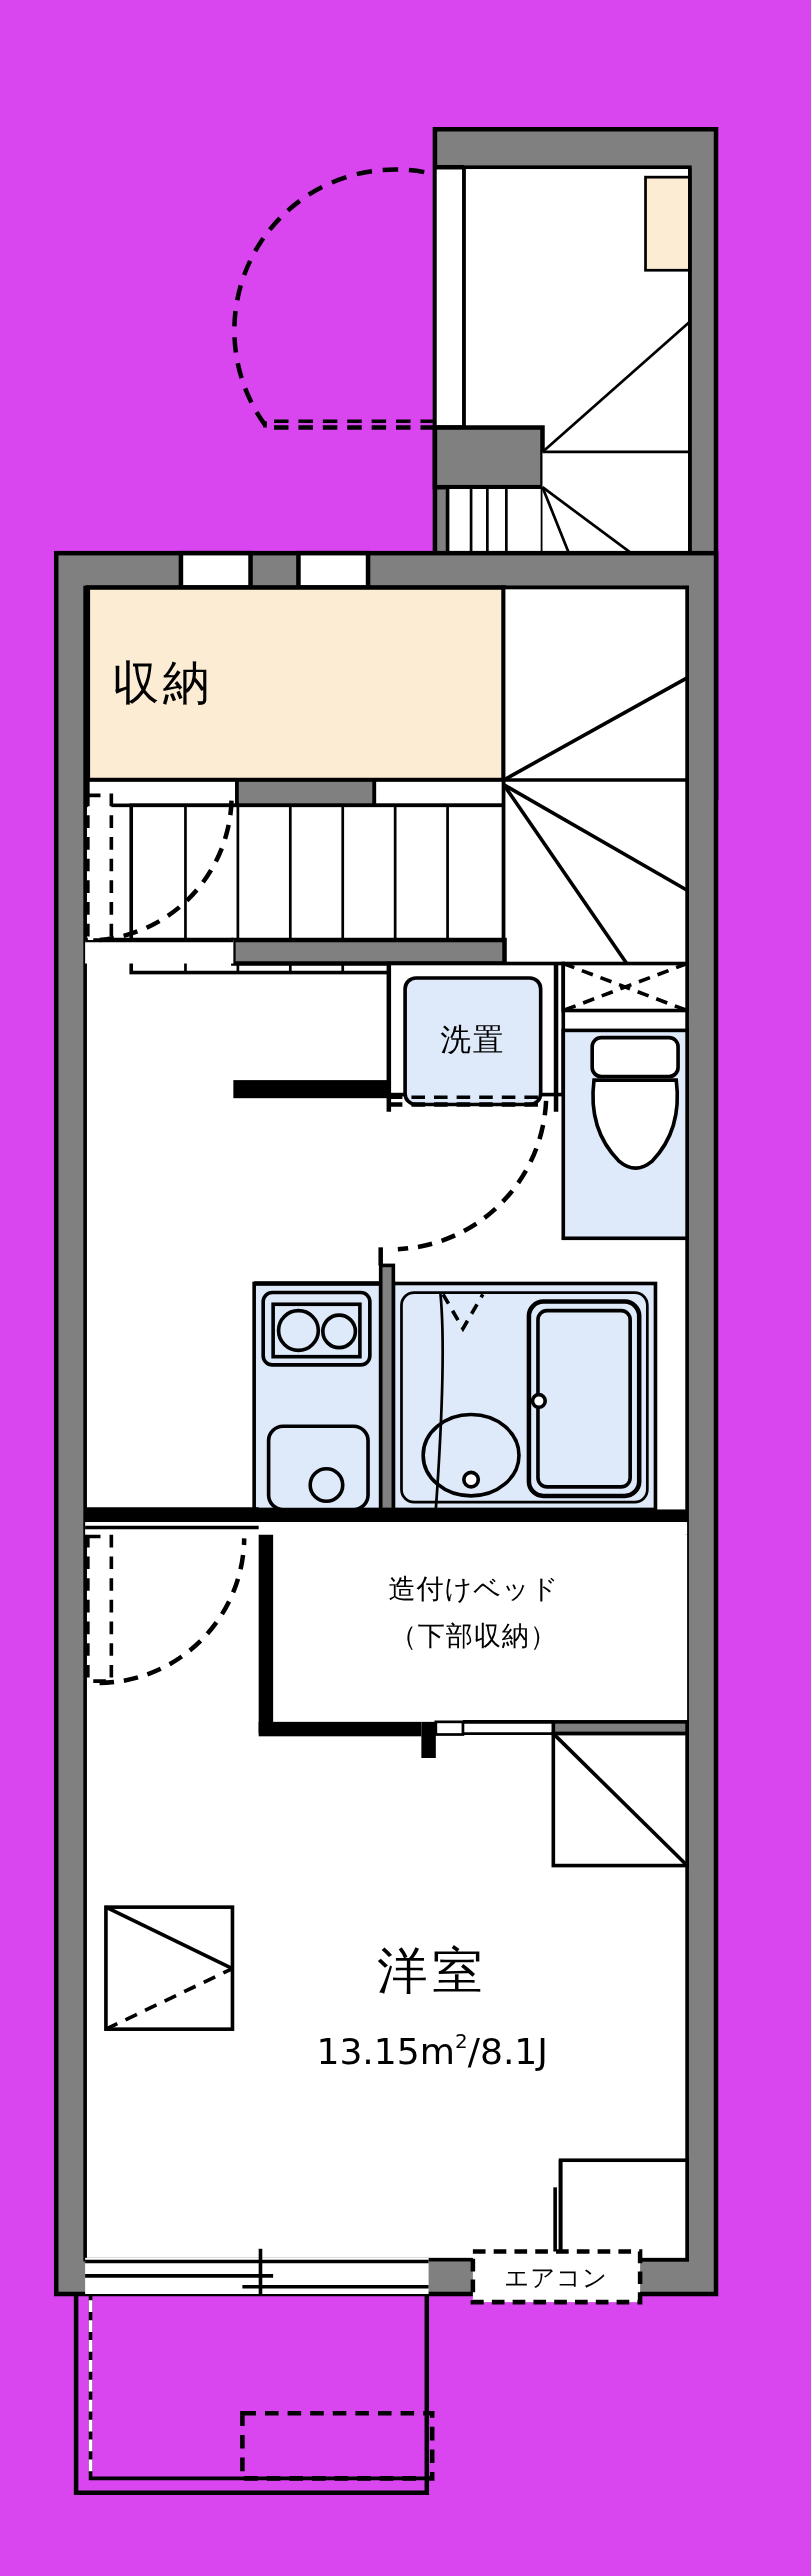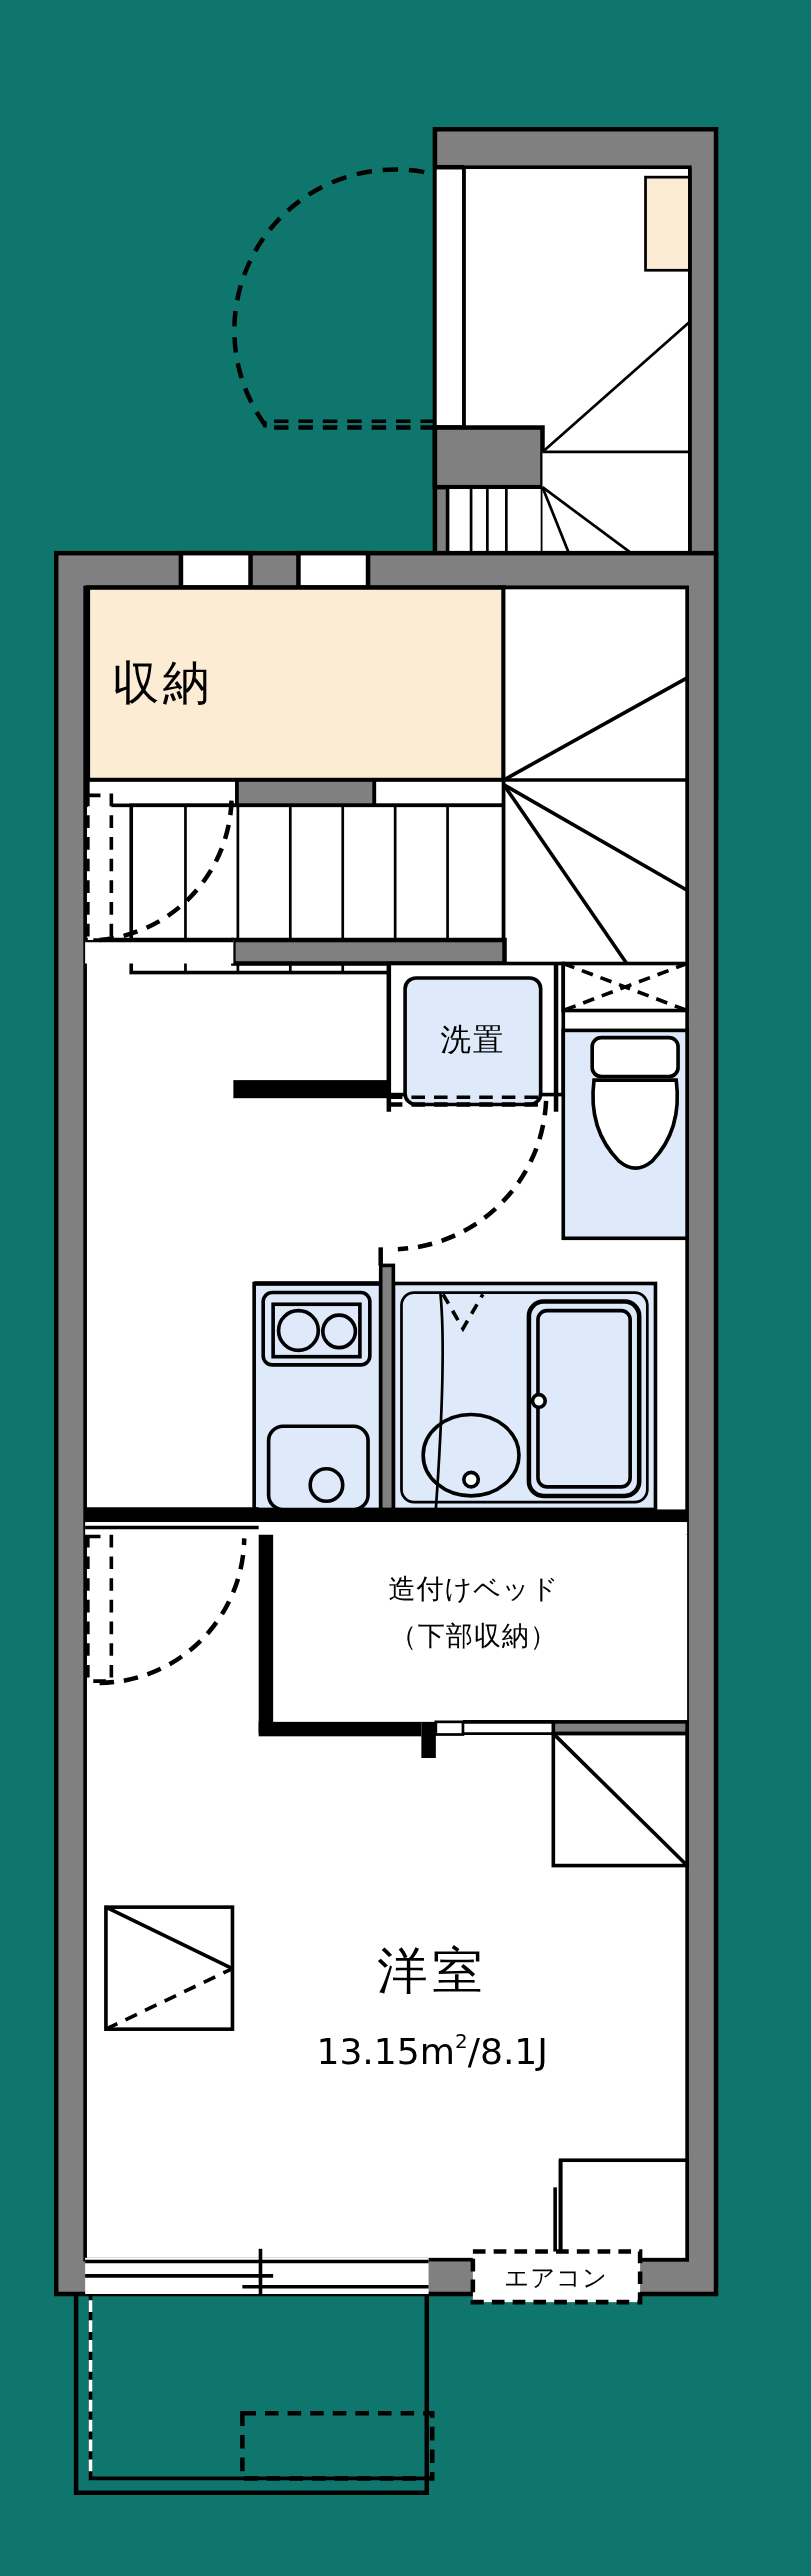--- a/index.html
+++ b/index.html
@@ -10,21 +10,21 @@
   body {
     width: 812px;
     height: 2576px;
     font-family: "DejaVu Sans", "Liberation Sans", sans-serif;
     overflow: hidden;
   }
   #floorplan-root {
     position: relative;
     width: 812px;
     height: 2576px;
-    background: #0f766e;
+    background: #d946ef;
   }
   svg#plan {
     display: block;
     width: 812px;
     height: 2576px;
   }
   .lbl {
     font-family: "DejaVu Sans", "Liberation Sans", sans-serif;
     fill: #000000;
     text-anchor: middle;

